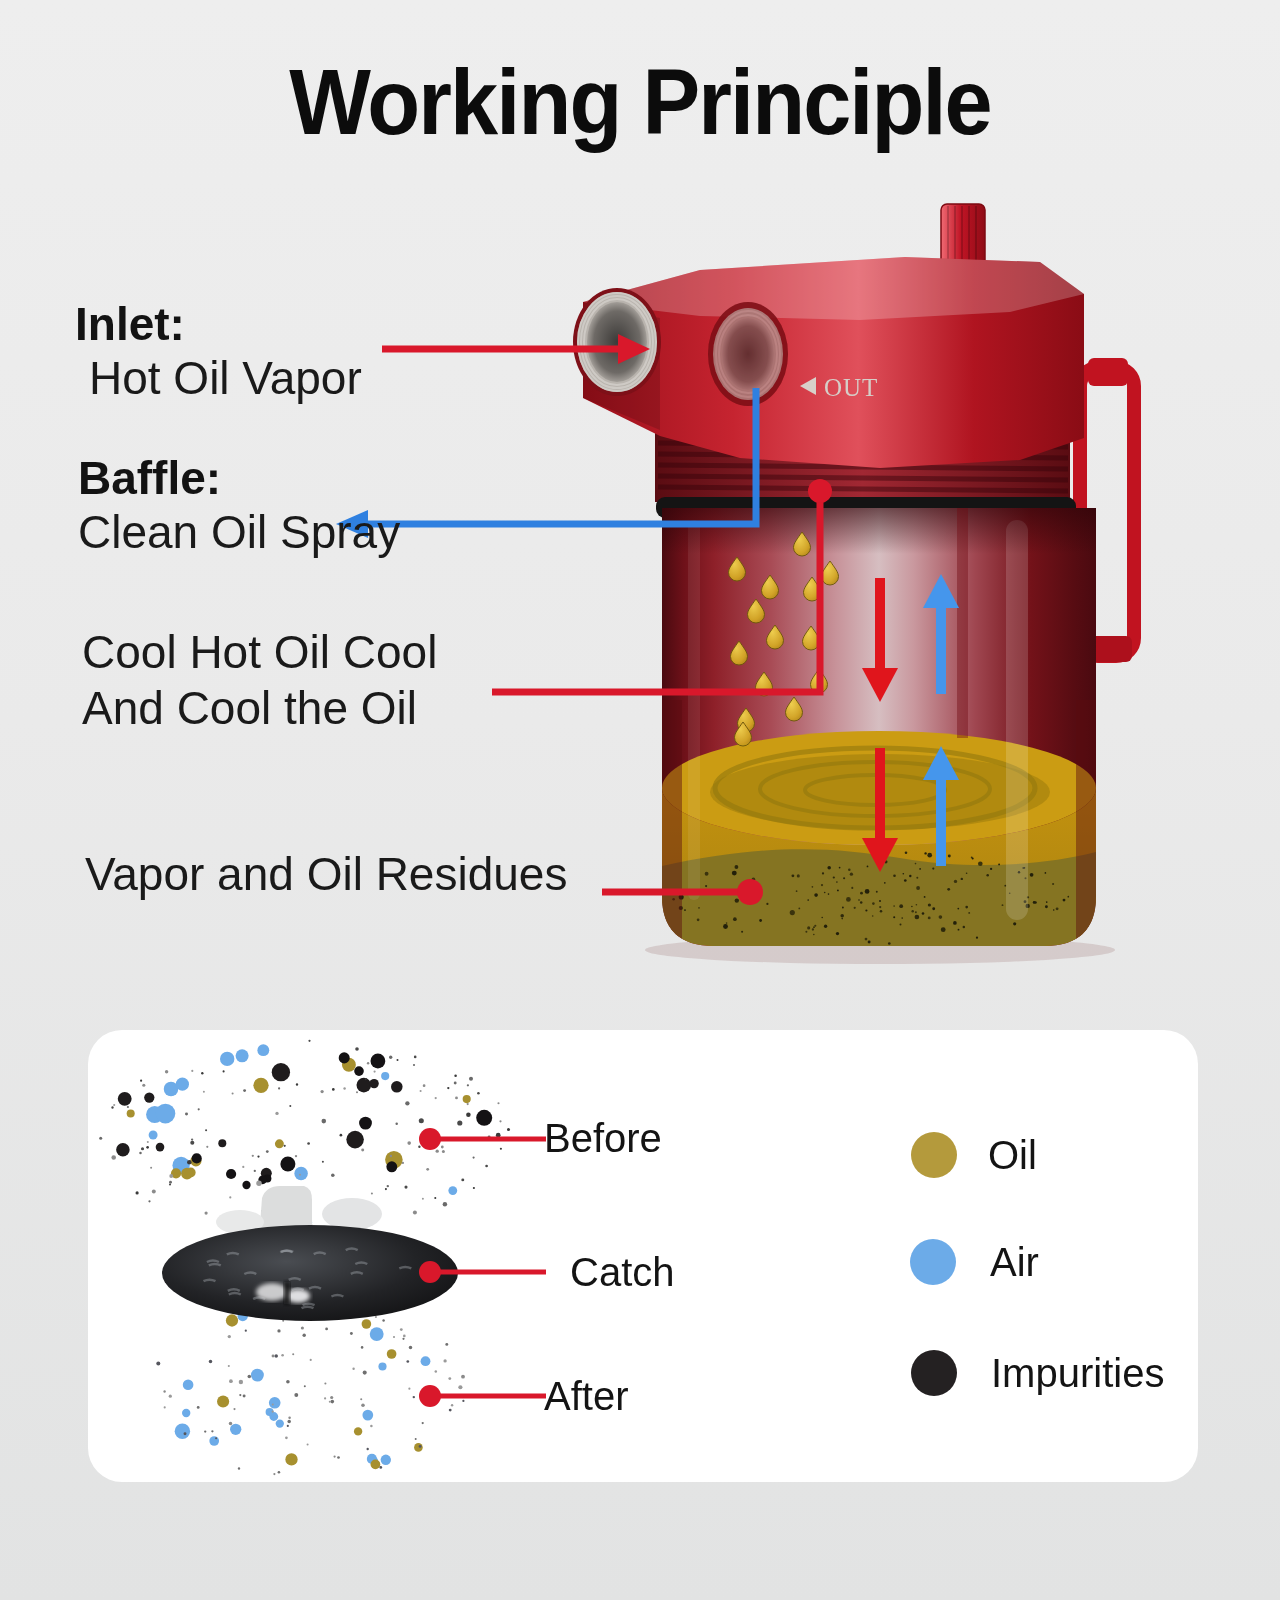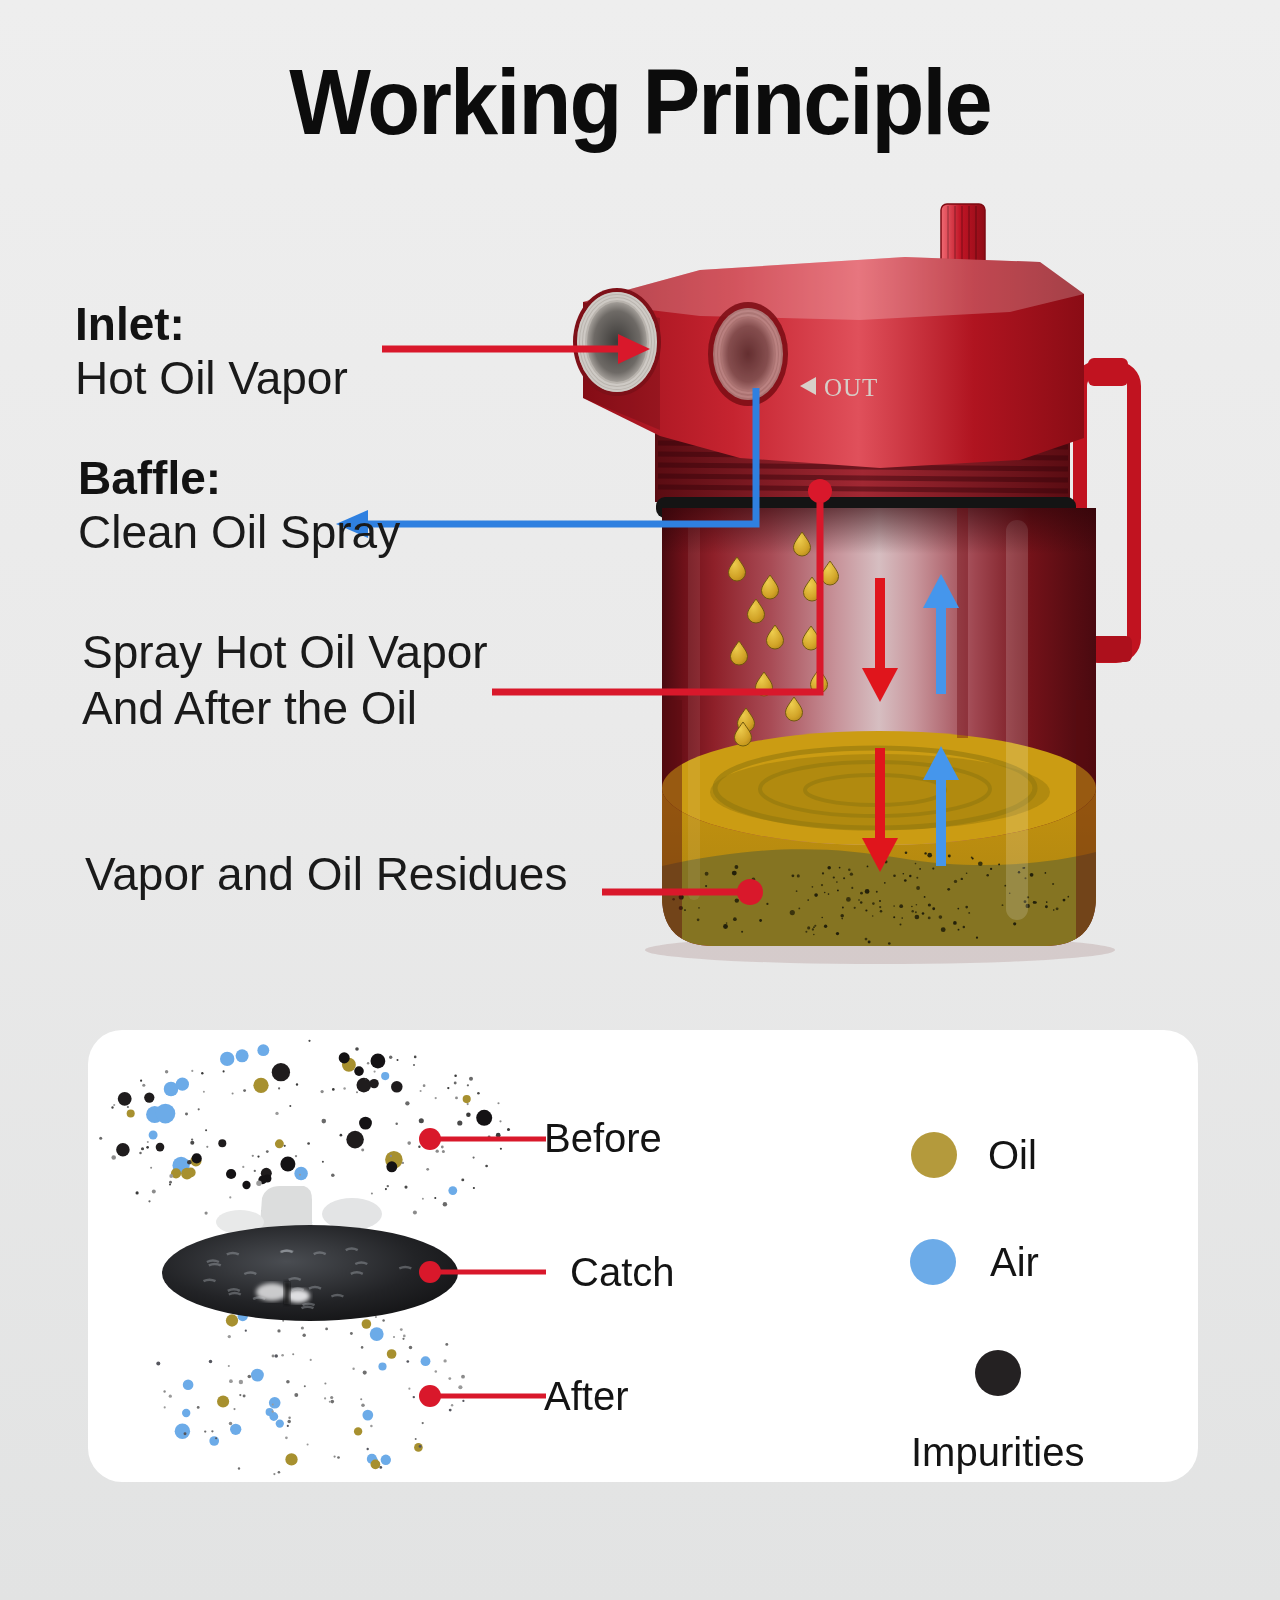--- a/index.html
+++ b/index.html
@@ -707,38 +707,38 @@
     <line x1="438" y1="1272" x2="546" y2="1272" stroke-width="5"></line>
       <circle cx="430" cy="1272" r="11" stroke="none"></circle>
     <line x1="438" y1="1396" x2="546" y2="1396" stroke-width="5"></line>
       <circle cx="430" cy="1396" r="11" stroke="none"></circle>
   </g>
 </svg>
 
 <div class="abs title txt">Working Principle</div>
 
 <div class="abs callout-heading txt" style="left:75px;top:298px;">Inlet:</div>
-<div class="abs callout-text txt" style="left:75px;top:352px;">Hot Oil Vapor</div>
+<div class="abs callout-text txt" style="left:89px;top:352px;">Hot Oil Vapor</div>
 
 <div class="abs callout-heading txt" style="left:78px;top:452px;">Baffle:</div>
 <div class="abs callout-text txt" style="left:78px;top:506px;">Clean Oil Spray</div>
 
-<div class="abs callout-text txt" style="left:82px;top:626px;">Spray Hot Oil Vapor</div>
-<div class="abs callout-text txt" style="left:82px;top:682px;">And After the Oil</div>
+<div class="abs callout-text txt" style="left:82px;top:626px;">Cool Hot Oil Cool</div>
+<div class="abs callout-text txt" style="left:82px;top:682px;">And Cool the Oil</div>
 
 <div class="abs callout-text txt" style="left:85px;top:848px;">Vapor and Oil Residues</div>
 
 <div class="abs panel-label txt" style="left:544px;top:1116px;">Before</div>
 <div class="abs panel-label txt" style="left:570px;top:1250px;">Catch</div>
 <div class="abs panel-label txt" style="left:544px;top:1374px;">After</div>
 
 <div class="abs legend-row" style="left:911px;top:1132px;gap:31px;">
   <span class="legend-dot dot-oil"></span>
   <span class="legend-text">Oil</span>
 </div>
 <div class="abs legend-row" style="left:910px;top:1239px;text-align:center;">
   <span class="legend-dot dot-air"></span>
   <span class="legend-text">Air</span>
 </div>
-<div class="abs legend-row" style="left:911px;top:1350px;flex-direction:column;">
+<div class="abs legend-row" style="left:911px;top:1350px;">
   <span class="legend-dot dot-imp"></span>
   <span class="legend-text">Impurities</span>
 </div>
 
 </body></html>

